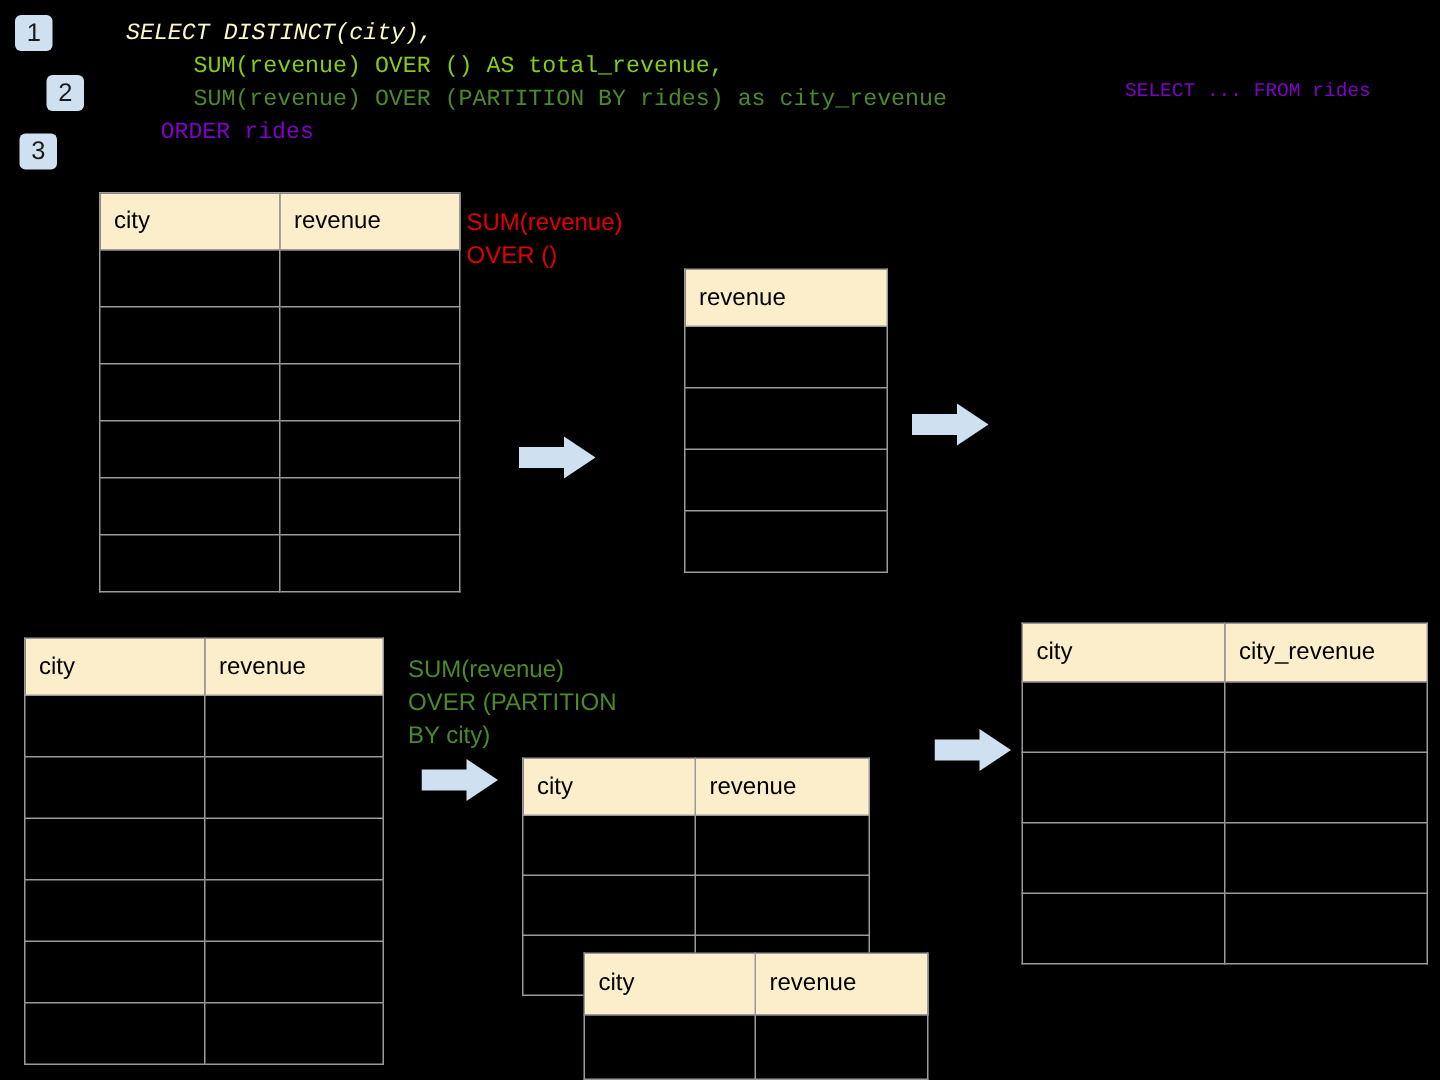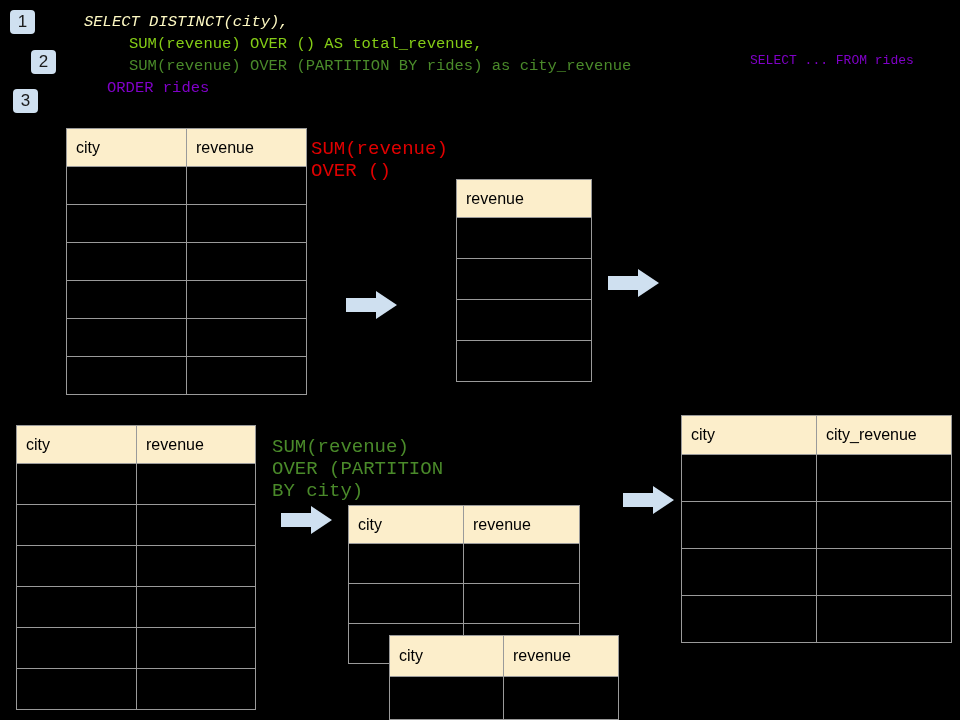--- a/index.html
+++ b/index.html
@@ -54,22 +54,22 @@
     font-size: 13px;
     line-height: 19px;
     color: #8000c8;
     white-space: pre-wrap;
     margin-top: 14px;
   }
 
   
   .note {
     position: absolute;
-    font-family: Liberation Mono, monospace;
-    font-size: 19px;
+    font-family: Liberation Sans, sans-serif;
+    font-size: 16px;
     line-height: 22px;
     white-space: pre-wrap;
   }
   .note-red   { color: #e00000; }
   .note-green { color: #4a8a2a; }
 
   
   .tbl {
     position: absolute;
     border-collapse: collapse;

